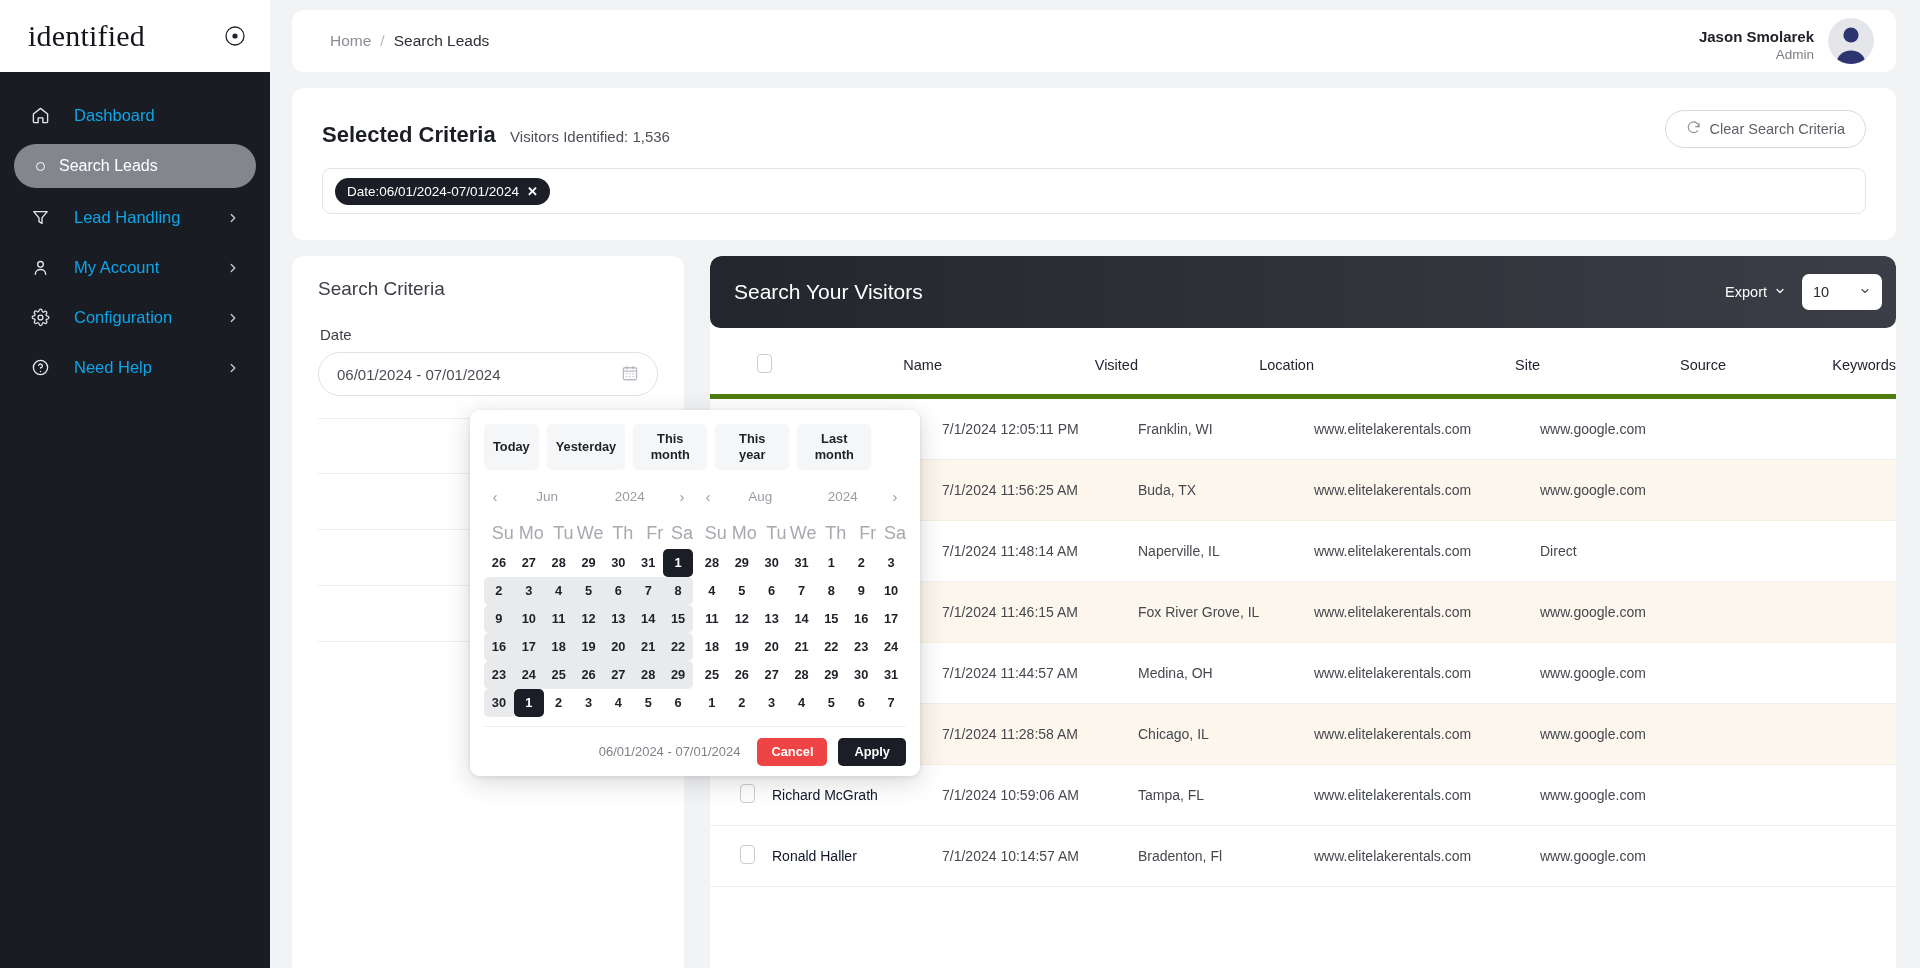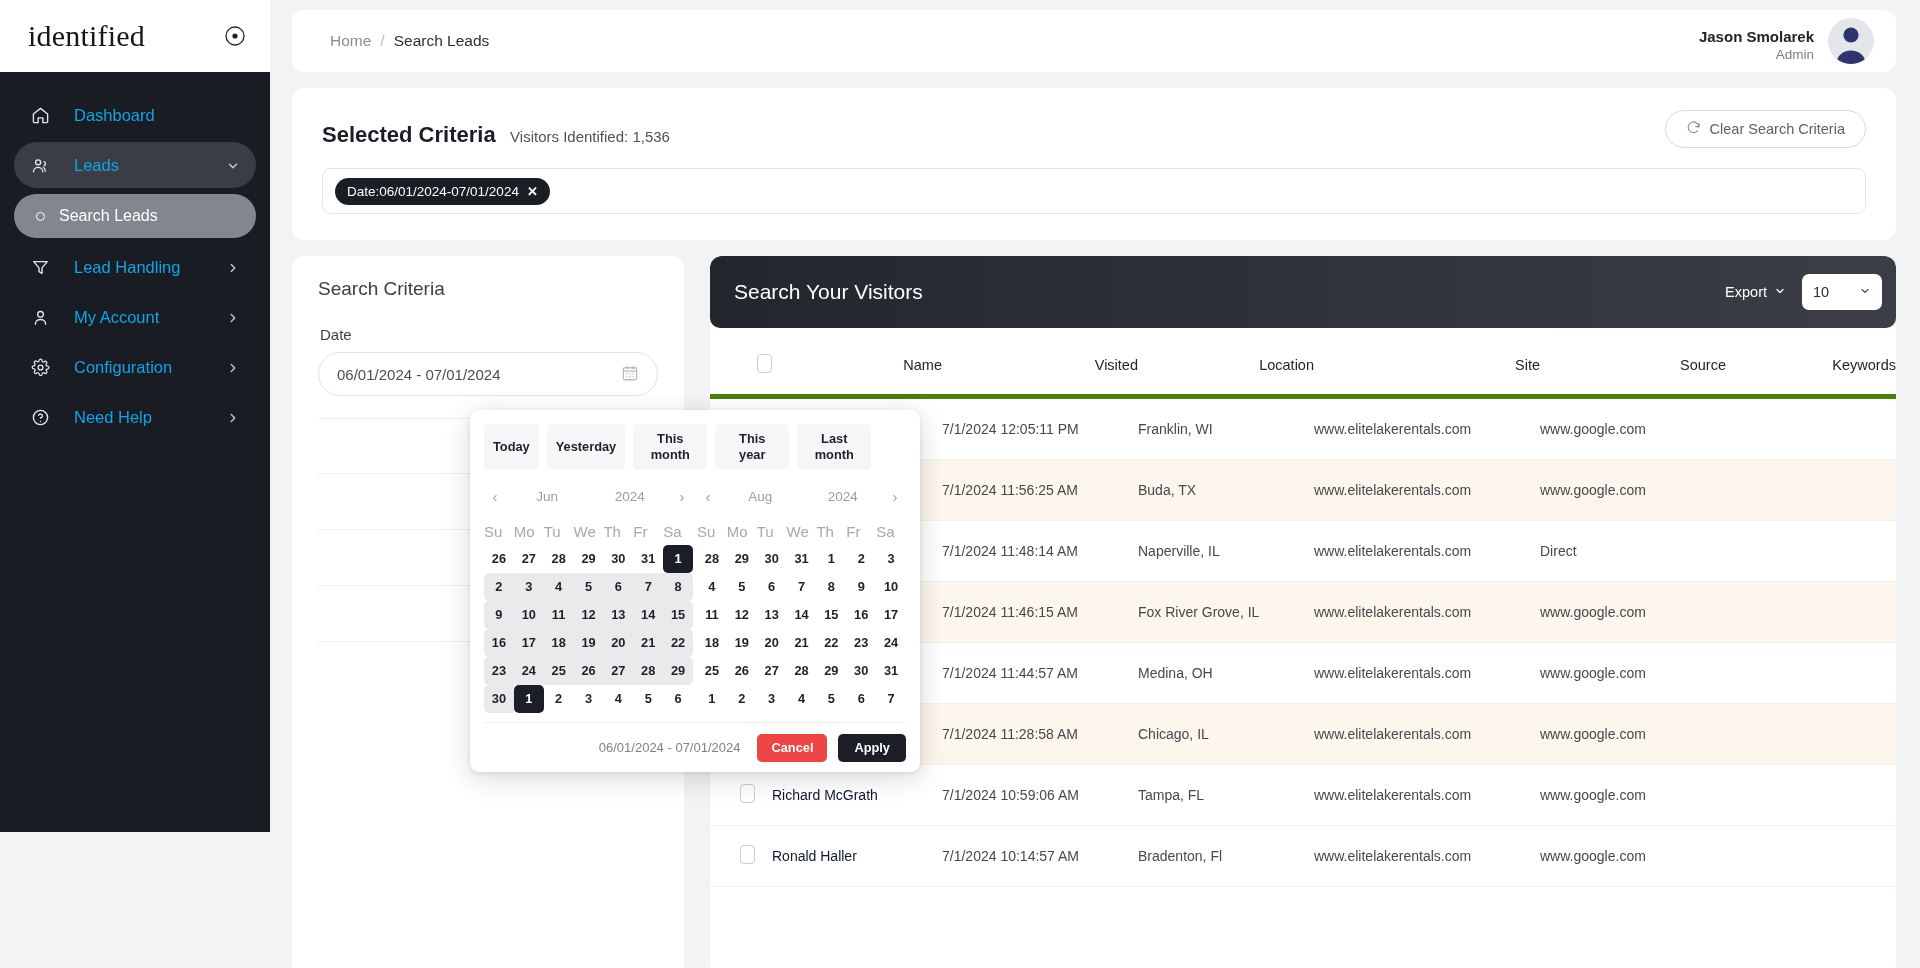--- a/index.html
+++ b/index.html
@@ -5,21 +5,21 @@
   * { box-sizing: border-box; margin: 0; padding: 0; }
   html, body {
     width: 1920px; height: 968px;
     font-family: "Liberation Sans", sans-serif;
     background: #f2f3f5;
     overflow: hidden;
   }
   .app { display: flex; width: 1920px; height: 968px; }
 
   
-  .sidebar { width: 270px; height: 832px; background: #191c23; flex: 0 0 270px;
+  .sidebar { width: 270px; height: 968px; background: #191c23; flex: 0 0 270px;
              display: flex; flex-direction: column; }
   .logo-bar { height: 72px; background: #fff; display: flex; align-items: center;
               justify-content: space-between; padding: 0 24px 0 28px; }
   .logo-text { font-family: "Liberation Serif", serif; font-size: 30px; color: #14161c;
                letter-spacing: .2px; }
   .logo-dot { width: 22px; height: 22px; }
   .nav { padding: 20px 14px 0 14px; display: flex; flex-direction: column; gap: 4px; }
   .nav-item { display: flex; align-items: center; gap: 24px; height: 46px;
               border-radius: 24px; padding: 0 16px; color: #0ea5e9; font-size: 16.5px;
               cursor: pointer; }
@@ -120,21 +120,21 @@
           padding: 7px 9px; line-height: 1.25; min-height: 32px; flex: 0 0 auto; }
   .qbtn.w2 { width: 74px; min-height: 40px; }
   .dp-cals { display: flex; gap: 4px; margin-top: 14px; }
   .cal { width: 211px; }
   .cal-nav { display: flex; align-items: center; height: 26px; font-size: 13.5px;
              color: #9a9da3; }
   .cal-nav .arr { width: 22px; text-align: center; cursor: pointer; font-size: 15px; }
   .cal-nav .mo { flex: 1; text-align: center; }
   .cal-nav .yr { flex: 1; text-align: center; }
   .wk { display: grid; grid-template-columns: repeat(7, 1fr); margin-top: 8px; }
-  .wk div { text-align: left; font-size: 15px; color: #a6a9af; padding: 5px 0; }
+  .wk div { text-align: right; font-size: 18px; color: #a6a9af; padding: 5px 0; }
   .days { display: grid; grid-template-columns: repeat(7, 1fr); }
   .day { height: 28px; display: flex; align-items: center; justify-content: center;
          font-size: 12.8px; color: #1e2128; font-weight: bold; cursor: pointer;
          position: relative; }
   .day.inrange { background: #e9eaec; }
   .day.sel { background: #1b1e27; color: #fff; border-radius: 5px; z-index: 2; }
   .day.r-start { border-top-left-radius: 5px; border-bottom-left-radius: 5px; }
   .day.r-end { border-top-right-radius: 5px; border-bottom-right-radius: 5px; }
   .dp-foot { display: flex; align-items: center; justify-content: flex-end; gap: 11px;
              border-top: 1px solid #eef0f2; margin-top: 9px; padding-top: 11px; }
@@ -165,35 +165,20 @@
 
       <div class="nav-item">
         <span class="ico">
           <svg width="19" height="19" viewBox="0 0 24 24" fill="none" stroke="#e6e7ea" stroke-width="1.7" stroke-linecap="round" stroke-linejoin="round">
               <path d="M3 10.2 12 3l9 7.2V20a1 1 0 0 1-1 1h-5v-6H9v6H4a1 1 0 0 1-1-1z"></path>
             </svg>
         </span>
         <span class="lbl">Dashboard</span>
       </div>
 
-      <div class="nav-item active-parent">
-        <span class="ico">
-          <svg width="19" height="19" viewBox="0 0 24 24" fill="none" stroke="#e6e7ea" stroke-width="1.7" stroke-linecap="round" stroke-linejoin="round">
-              <circle cx="9" cy="8" r="3.2"></circle>
-              <path d="M3.2 20c0-3.3 2.6-5.6 5.8-5.6s5.8 2.3 5.8 5.6"></path>
-              <path d="M16.5 7.2a2.8 2.8 0 0 1 0 5.2M18 19.4c0-2.3-.9-3.9-2.3-4.8"></path>
-            </svg>
-        </span>
-        <span class="lbl">Leads</span>
-        <span class="chev">
-          <svg width="14" height="14" viewBox="0 0 24 24" fill="none" stroke="#e6e7ea" stroke-width="2.3" stroke-linecap="round" stroke-linejoin="round">
-              <path d="M6 9l6 6 6-6"></path>
-            </svg>
-        </span>
-      </div>
 
       <div class="nav-sub">
         <span class="dot"></span>
         <span>Search Leads</span>
       </div>
 
       <div class="nav-item">
         <span class="ico">
           <svg width="19" height="19" viewBox="0 0 24 24" fill="none" stroke="#e6e7ea" stroke-width="1.7" stroke-linecap="round" stroke-linejoin="round">
               <path d="M3.5 4.5h17l-6.6 8v7l-3.8-2.2v-4.8z"></path>

